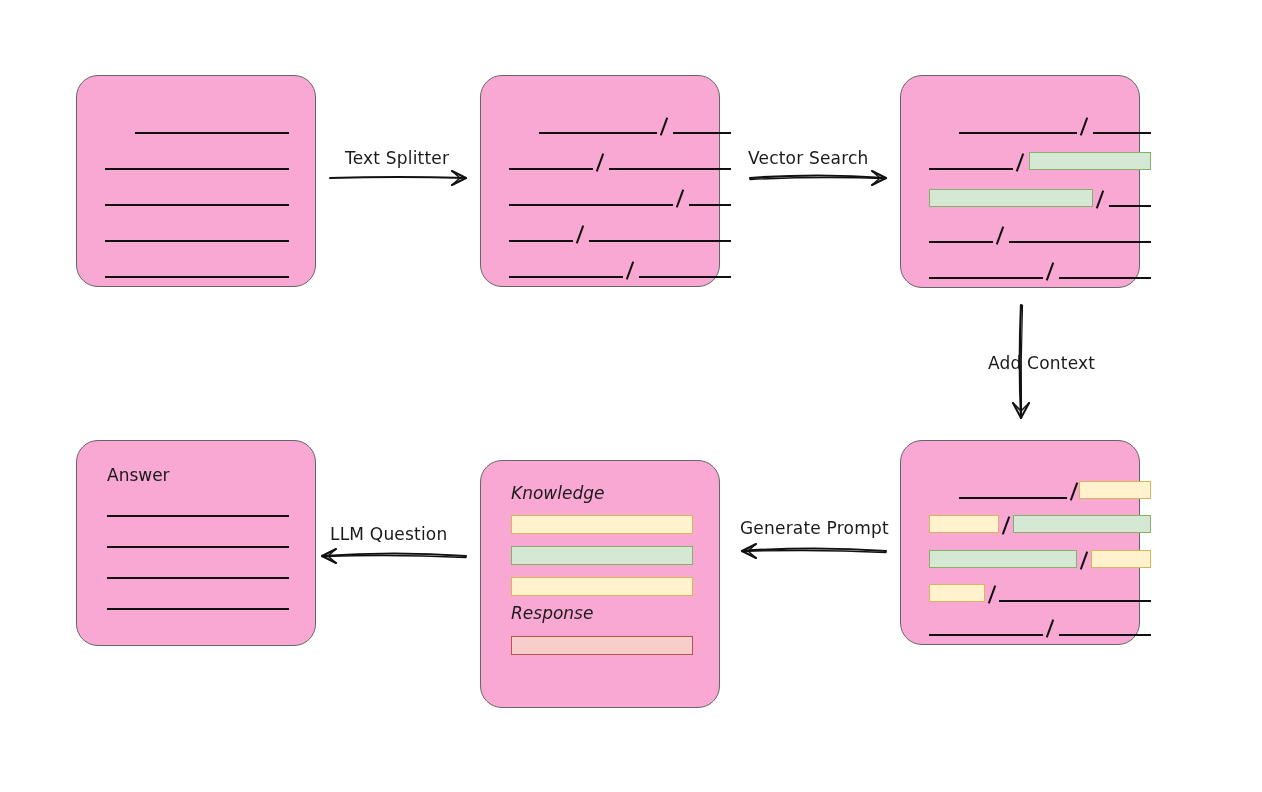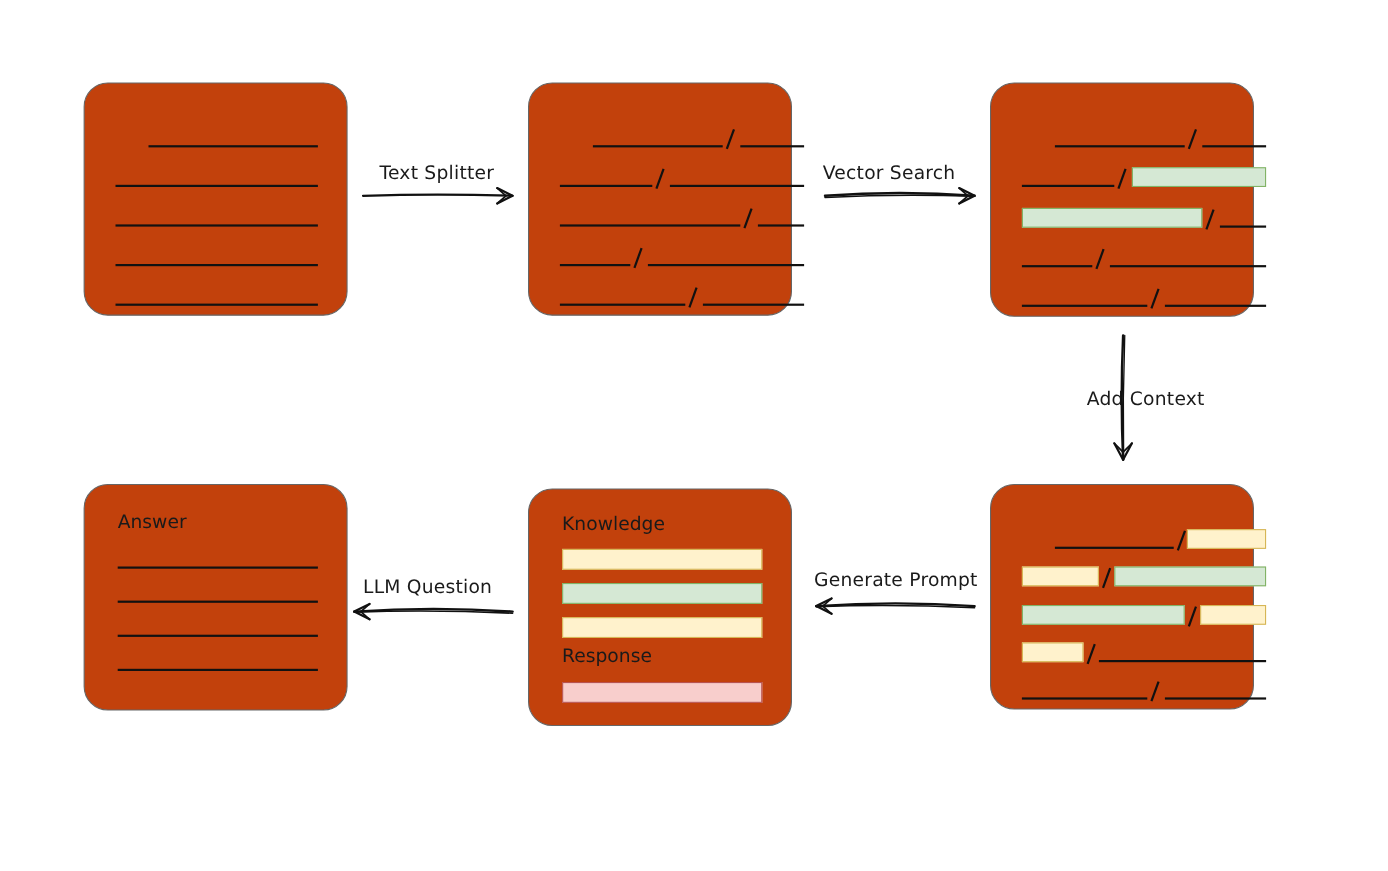--- a/index.html
+++ b/index.html
@@ -17,21 +17,21 @@
   #canvas {
     position: absolute;
     left: 0; top: 0;
     width: 1262px;
     height: 792px;
   }
   .node-box {
     position: absolute;
     border: 1px solid #666666;
     border-radius: 22px;
-    background: #c2410c;
+    background: #f9a8d4;
     box-sizing: border-box;
   }
   .label-text {
     position: absolute;
     font-family: "DejaVu Sans", sans-serif;
     font-size: 17px;
     color: #1a1a1a;
     white-space: nowrap;
     letter-spacing: 0.2px;
   }
@@ -173,21 +173,21 @@
         <div class="chip chip-yellow" style="left: 28px; width: 56px; top: 0px; height: 18px;"></div>
         <div class="slash" style="left: 90px; top: 1px; height: 19px;"></div>
         <div class="rule" style="left: 98px; width: 152px; top: 16px;"></div>
       </div>
       <div style="position: absolute; left: 0px; top: 177px; width: 100%; height: 22px;">
         <div class="rule" style="left: 28px; width: 114px; top: 16px;"></div>
         <div class="slash" style="left: 148px; top: 1px; height: 19px;"></div>
         <div class="rule" style="left: 158px; width: 92px; top: 16px;"></div>
       </div>
     </div>
-    <div class="node-box" style="left: 480px; top: 444px; width: 240px; height: 216px;">
+    <div class="node-box" style="left: 480px; top: 460px; width: 240px; height: 248px; font-style: italic;">
       <div class="box-title" style="left: 30px; top: 22px;">Knowledge</div>
       <div class="chip chip-yellow" style="left: 30px; width: 182px; height: 19px; top: 54px;"></div>
       <div class="chip chip-green" style="left: 30px; width: 182px; height: 19px; top: 85px;"></div>
       <div class="chip chip-yellow" style="left: 30px; width: 182px; height: 19px; top: 116px;"></div>
       <div class="box-title" style="left: 30px; top: 142px;">Response</div>
       <div class="chip chip-red" style="left: 30px; width: 182px; height: 19px; top: 175px;"></div>
     </div>
     <div class="node-box" style="left: 76px; top: 440px; width: 240px; height: 206px;">
       <div class="box-title" style="left: 30px; top: 24px;">Answer</div>
       <div class="rule" style="left: 30px; width: 182px; top: 74px;"></div>

